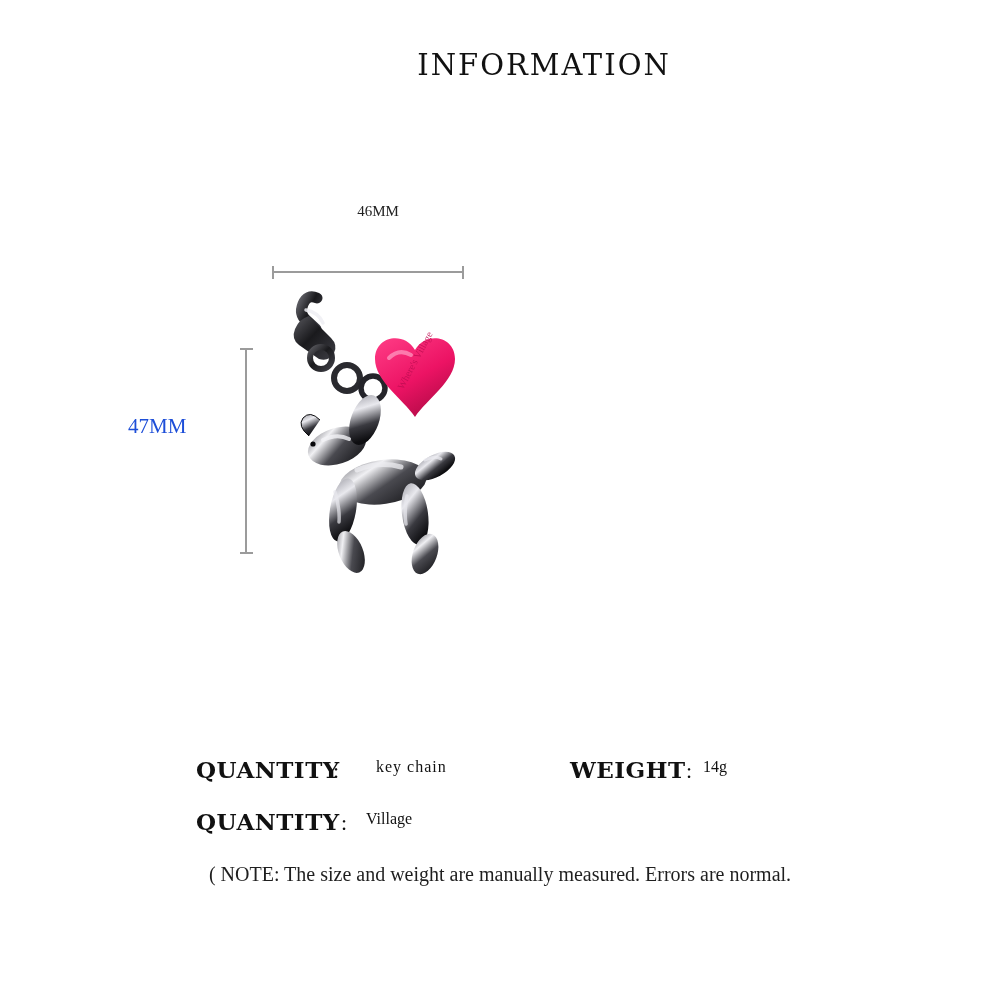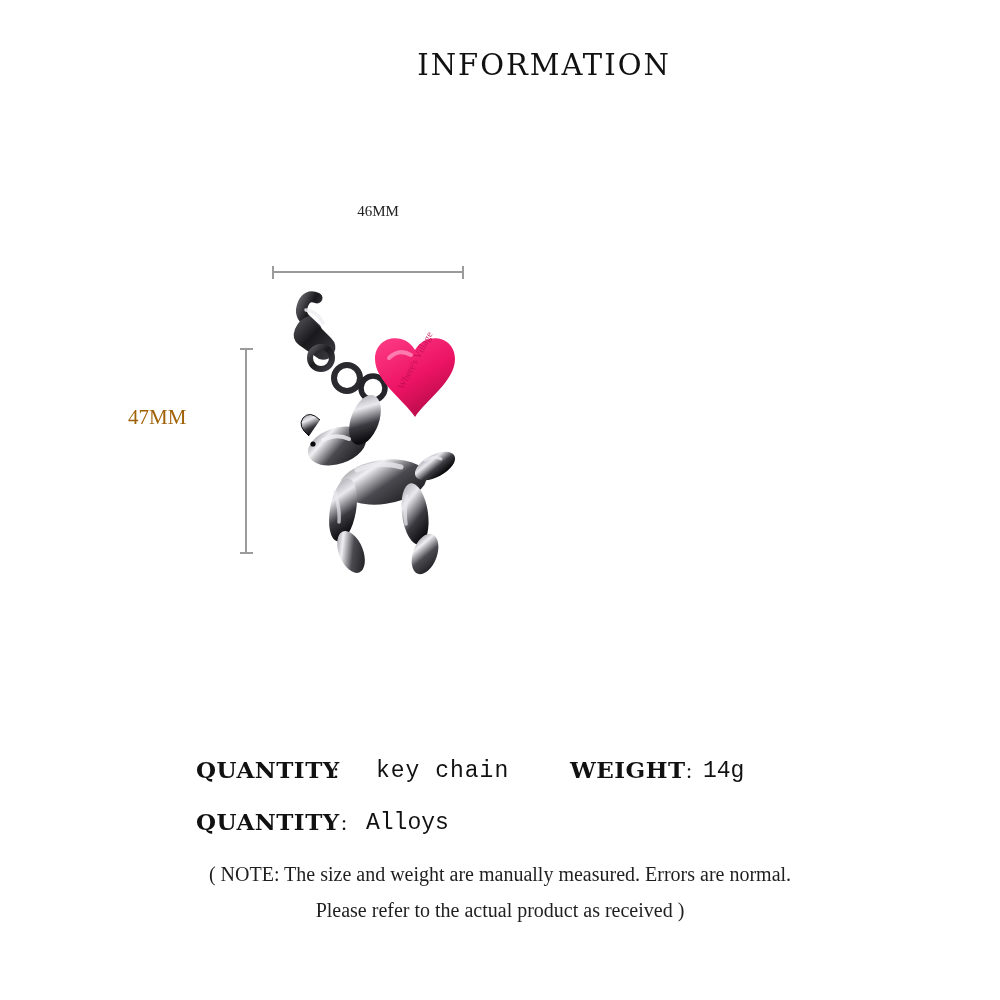--- a/index.html
+++ b/index.html
@@ -62,25 +62,25 @@
     width: 2px;
     height: 13px;
     background: #9b9b9b;
   }
   .width-ruler .cap.left  { left: 0; }
   .width-ruler .cap.right { right: 0; }
 
   
   .height-label {
     position: absolute;
-    top: 405px;
+    top: 414px;
     left: 128px;
     font-family: "Liberation Serif", serif;
     font-size: 21px;
-    color: #a16207;
+    color: #1d4ed8;
   }
   .height-ruler {
     position: absolute;
     top: 348px;
     left: 240px;
     width: 12px;
     height: 206px;
   }
   .height-ruler .bar {
     position: absolute;
@@ -127,22 +127,22 @@
     font-size: 23px;
     letter-spacing: 0.5px;
     color: #111;
   }
   .spec-colon {
     font-family: "Liberation Serif", serif;
     font-size: 22px;
     color: #111;
   }
   .spec-val {
-    font-family: Liberation Mono, monospace;
-    font-size: 23px;
+    font-family: Liberation Serif, serif;
+    font-size: 16px;
     color: #111;
   }
 
   .qty-key    { position: absolute; left: 196px; top: 6px; }
   .qty-colon  { position: absolute; left: 333px; top: 8px; }
   .qty-val    { position: absolute; left: 376px; top: 8px; letter-spacing: 1px; }
   .weight-key { position: absolute; left: 570px; top: 6px; }
   .weight-colon{position: absolute; left: 686px; top: 8px; }
   .weight-val { position: absolute; left: 703px; top: 8px; }
   .mat-key    { position: absolute; left: 196px; top: 6px; }
@@ -262,20 +262,19 @@
     <span class="spec-key qty-key">QUANTITY</span>
     <span class="spec-colon qty-colon">:</span>
     <span class="spec-val qty-val">key chain</span>
     <span class="spec-key weight-key">WEIGHT</span>
     <span class="spec-colon weight-colon">:</span>
     <span class="spec-val weight-val">14g</span>
   </div>
   <div class="spec-row">
     <span class="spec-key mat-key">QUANTITY</span>
     <span class="spec-colon mat-colon">:</span>
-    <span class="spec-val mat-val">Alloys</span>
+    <span class="spec-val mat-val">Village</span>
   </div>
 </div>
 
 <div class="note">
   <div>( NOTE: The size and weight are manually measured. Errors are normal.</div>
-  <div>Please refer to the actual product as received )</div>
 </div>
 
 </body></html>

